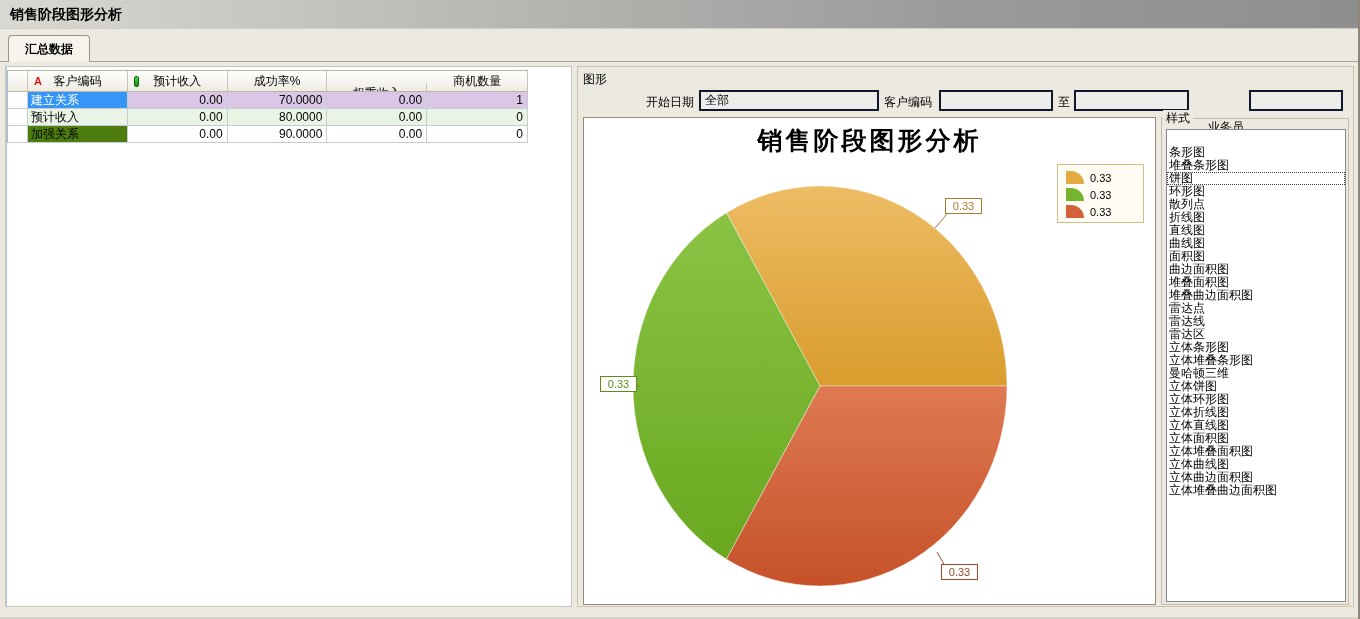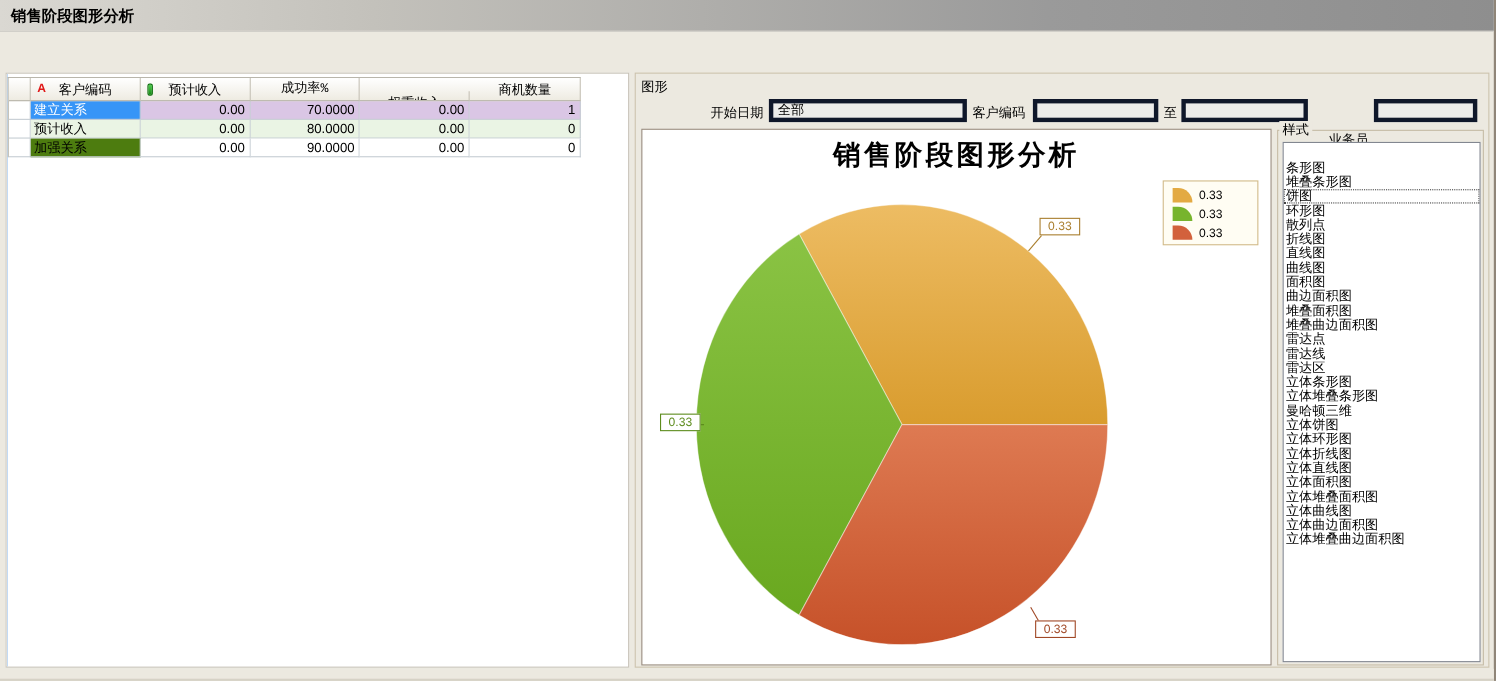--- a/index.html
+++ b/index.html
@@ -43,21 +43,21 @@
   .icon-a { position:absolute; left:6px; top:0; color:#E01818; font-weight:bold; font-size:11px; }
   .icon-pill { position:absolute; left:6px; top:5px; width:5px; height:11px;
                background:linear-gradient(#4ED24E,#128A12); border:1px solid #0B6E0B; border-radius:2px; }
 
   
   .right-panel { position:absolute; left:577px; top:4px; width:777px; height:541px;
                  border:1px solid #CDC3AE; }
   .grp-label { position:absolute; left:5px; top:4px;text-align:center; }
   .f-label { position:absolute; top:28px; line-height:14px; }
   .f-input { position:absolute; top:23px; height:21px; background:#ECECEA;
-             border:4px solid #0f172a; font-size:12px; padding:2px 4px;
+             border:2px solid #0f172a; font-size:12px; padding:2px 4px;
              font-family:"Liberation Sans","DejaVu Sans",sans-serif; color:#000; }
 
   
   .chart-box { position:absolute; left:5px; top:50px; width:573px; height:488px;
                background:#FFFFFF; border:1px solid #96897A; }
   .chart-title { position:absolute; left:0; top:6px; width:100%; text-align:center;
                  font-family:"Liberation Serif","DejaVu Serif",serif;
                  font-size:25px; font-weight:bold; letter-spacing:3px; }
   .chart-box svg.pie { position:absolute; left:0; top:0; }
   .pie-label { position:absolute; width:37px; height:16px; line-height:14px; text-align:center;
@@ -84,30 +84,33 @@
 </style>
 </head>
 <body>
 
 <div class="window">
 
   <div class="titlebar">
     <span class="txt">销售阶段图形分析</span>
   </div>
 
+  <div class="tabstrip">
+    <div class="tab">汇总数据</div>
+  </div>
 
   <div class="content">
 
     <div class="left-panel">
       <div class="tbl">
         <div class="tr th-row">
             <div class="c" style="width: 20px;"></div>
             <div class="c" style="width: 100px;"><span class="icon-a">A</span><span>客户编码</span></div>
             <div class="c" style="width: 100px;"><span class="icon-pill"></span><span>预计收入</span></div>
-            <div class="c" style="width: 100px; font-family: Liberation Mono, monospace;"><span>成功率%</span></div>
+            <div class="c" style="width: 100px;"><span>成功率%</span></div>
             <div class="c" style="width: 100px; margin-top: 12px;"><span>权重收入</span></div>
             <div class="c" style="width: 101px;"><span>商机数量</span></div>
           </div>
         <div>
             <div class="tr body-row">
               <div class="c" style="width: 20px;"></div>
               <div class="c stage" style="width: 100px; background: rgb(55, 149, 247); color: rgb(255, 255, 255);">建立关系</div>
               <div class="c num" style="width: 100px; background: rgb(218, 198, 229);">0.00</div>
               <div class="c num" style="width: 100px; background: rgb(218, 198, 229);">70.0000</div>
               <div class="c num" style="width: 100px; background: rgb(218, 198, 229);">0.00</div>

